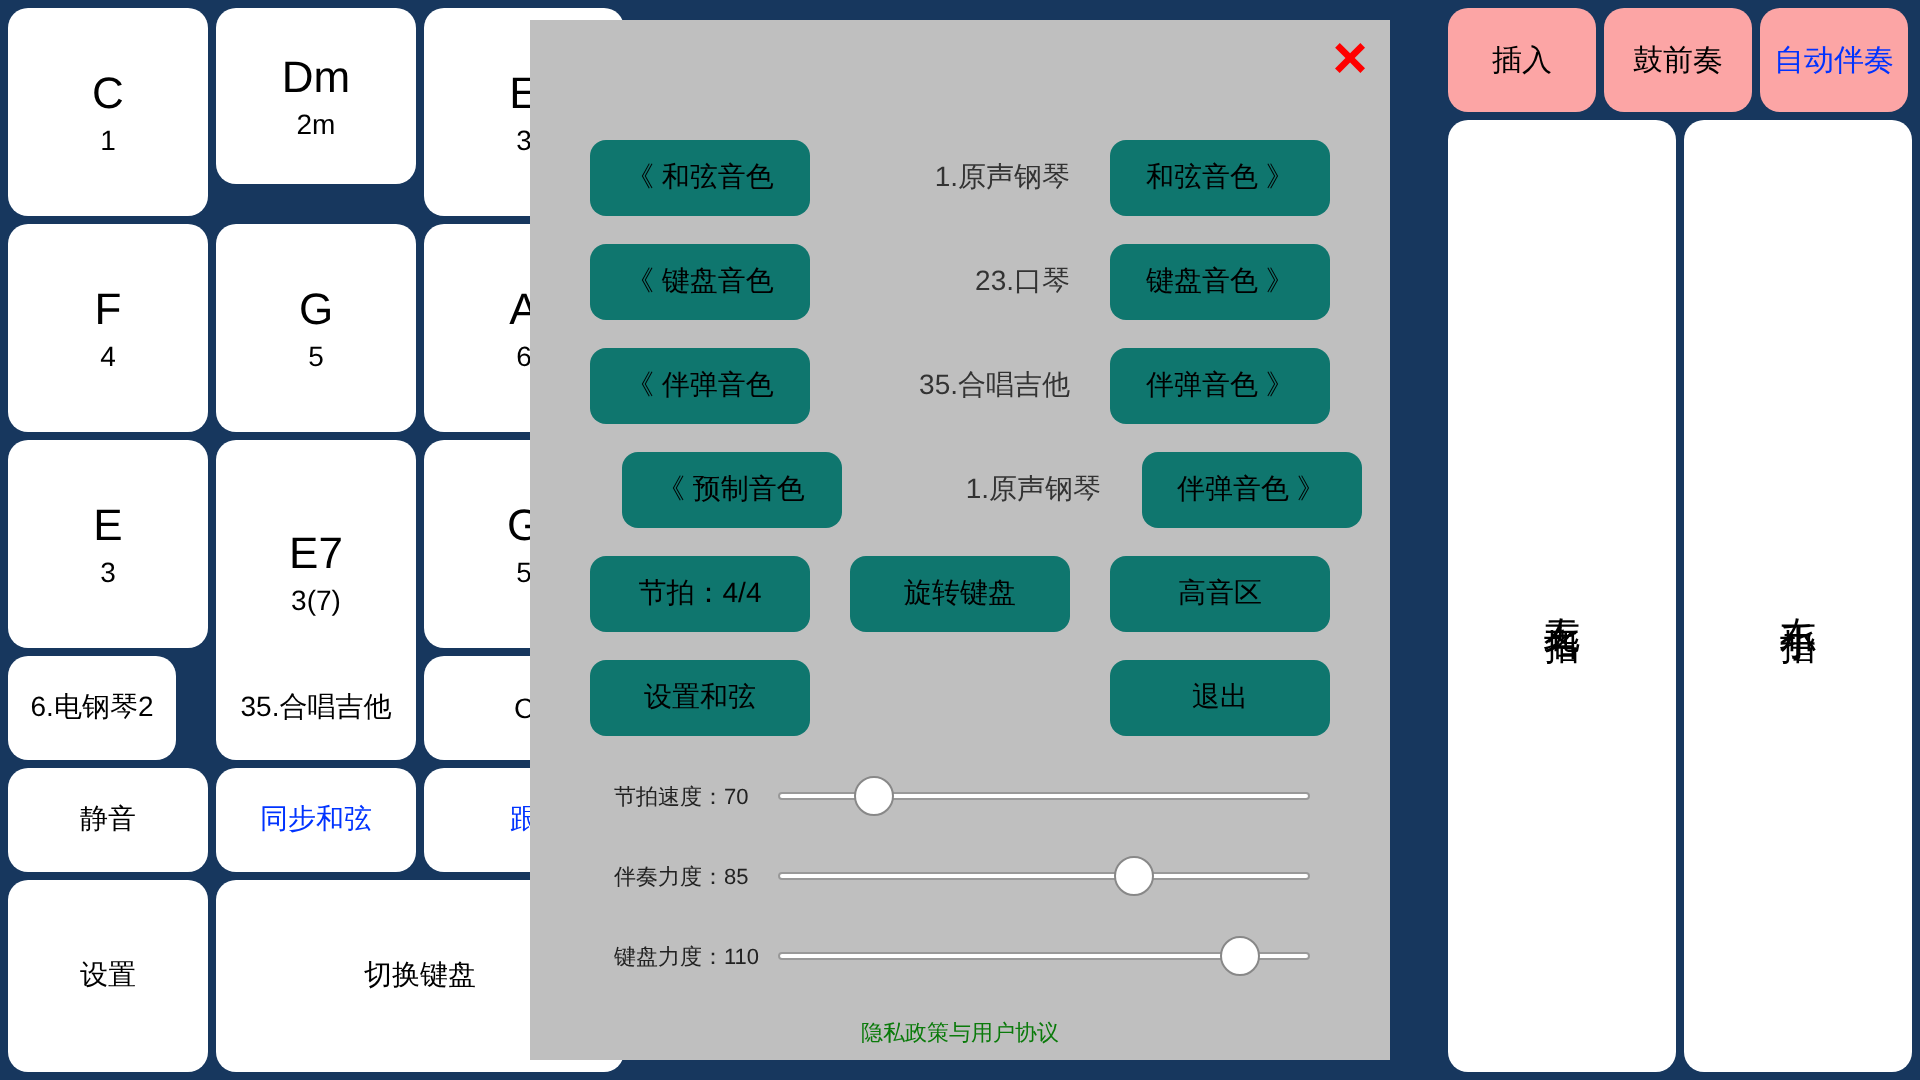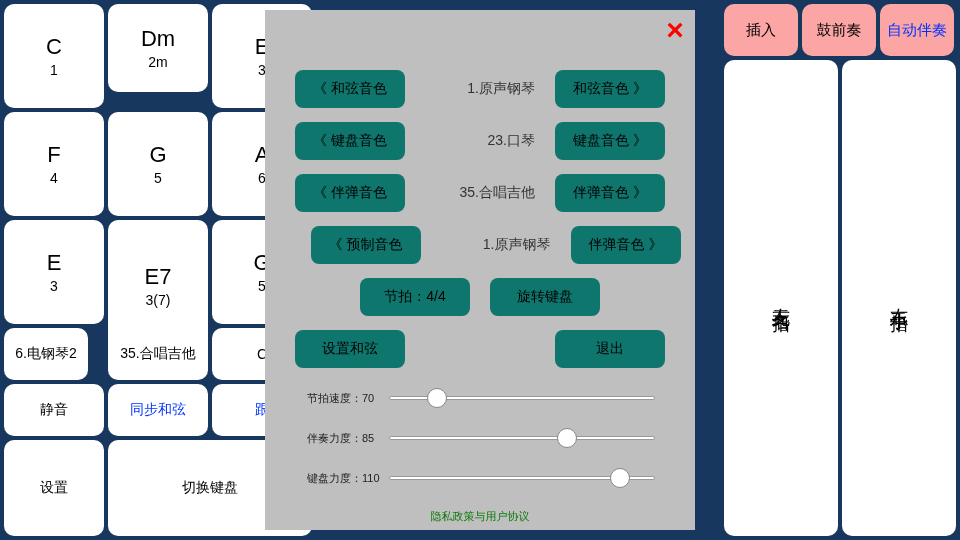--- a/index.html
+++ b/index.html
@@ -151,20 +151,21 @@
         <div class="mbtn">伴弹音色 》</div>
       </div>
       <div class="mrow" style="top: 216px; padding-left: 31px;">
         <div class="mbtn">《 预制音色</div>
         <div class="mlabel">1.原声钢琴</div>
         <div class="mbtn">伴弹音色 》</div>
       </div>
       <div class="mrow" style="top: 268px;">
         <div class="mbtn">节拍：4/4</div>
         <div class="mbtn">旋转键盘</div>
+        <div class="mbtn">高音区</div>
       </div>
       <div class="mrow" style="top: 320px;">
         <div class="mbtn">设置和弦</div>
         <div class="mlabel" style="width:110px"></div>
         <div class="mbtn">退出</div>
       </div>
     </div>
   <div id="sliders">
       <div class="srow" style="top: 380px;">
         <div class="slabel">节拍速度：70</div>

